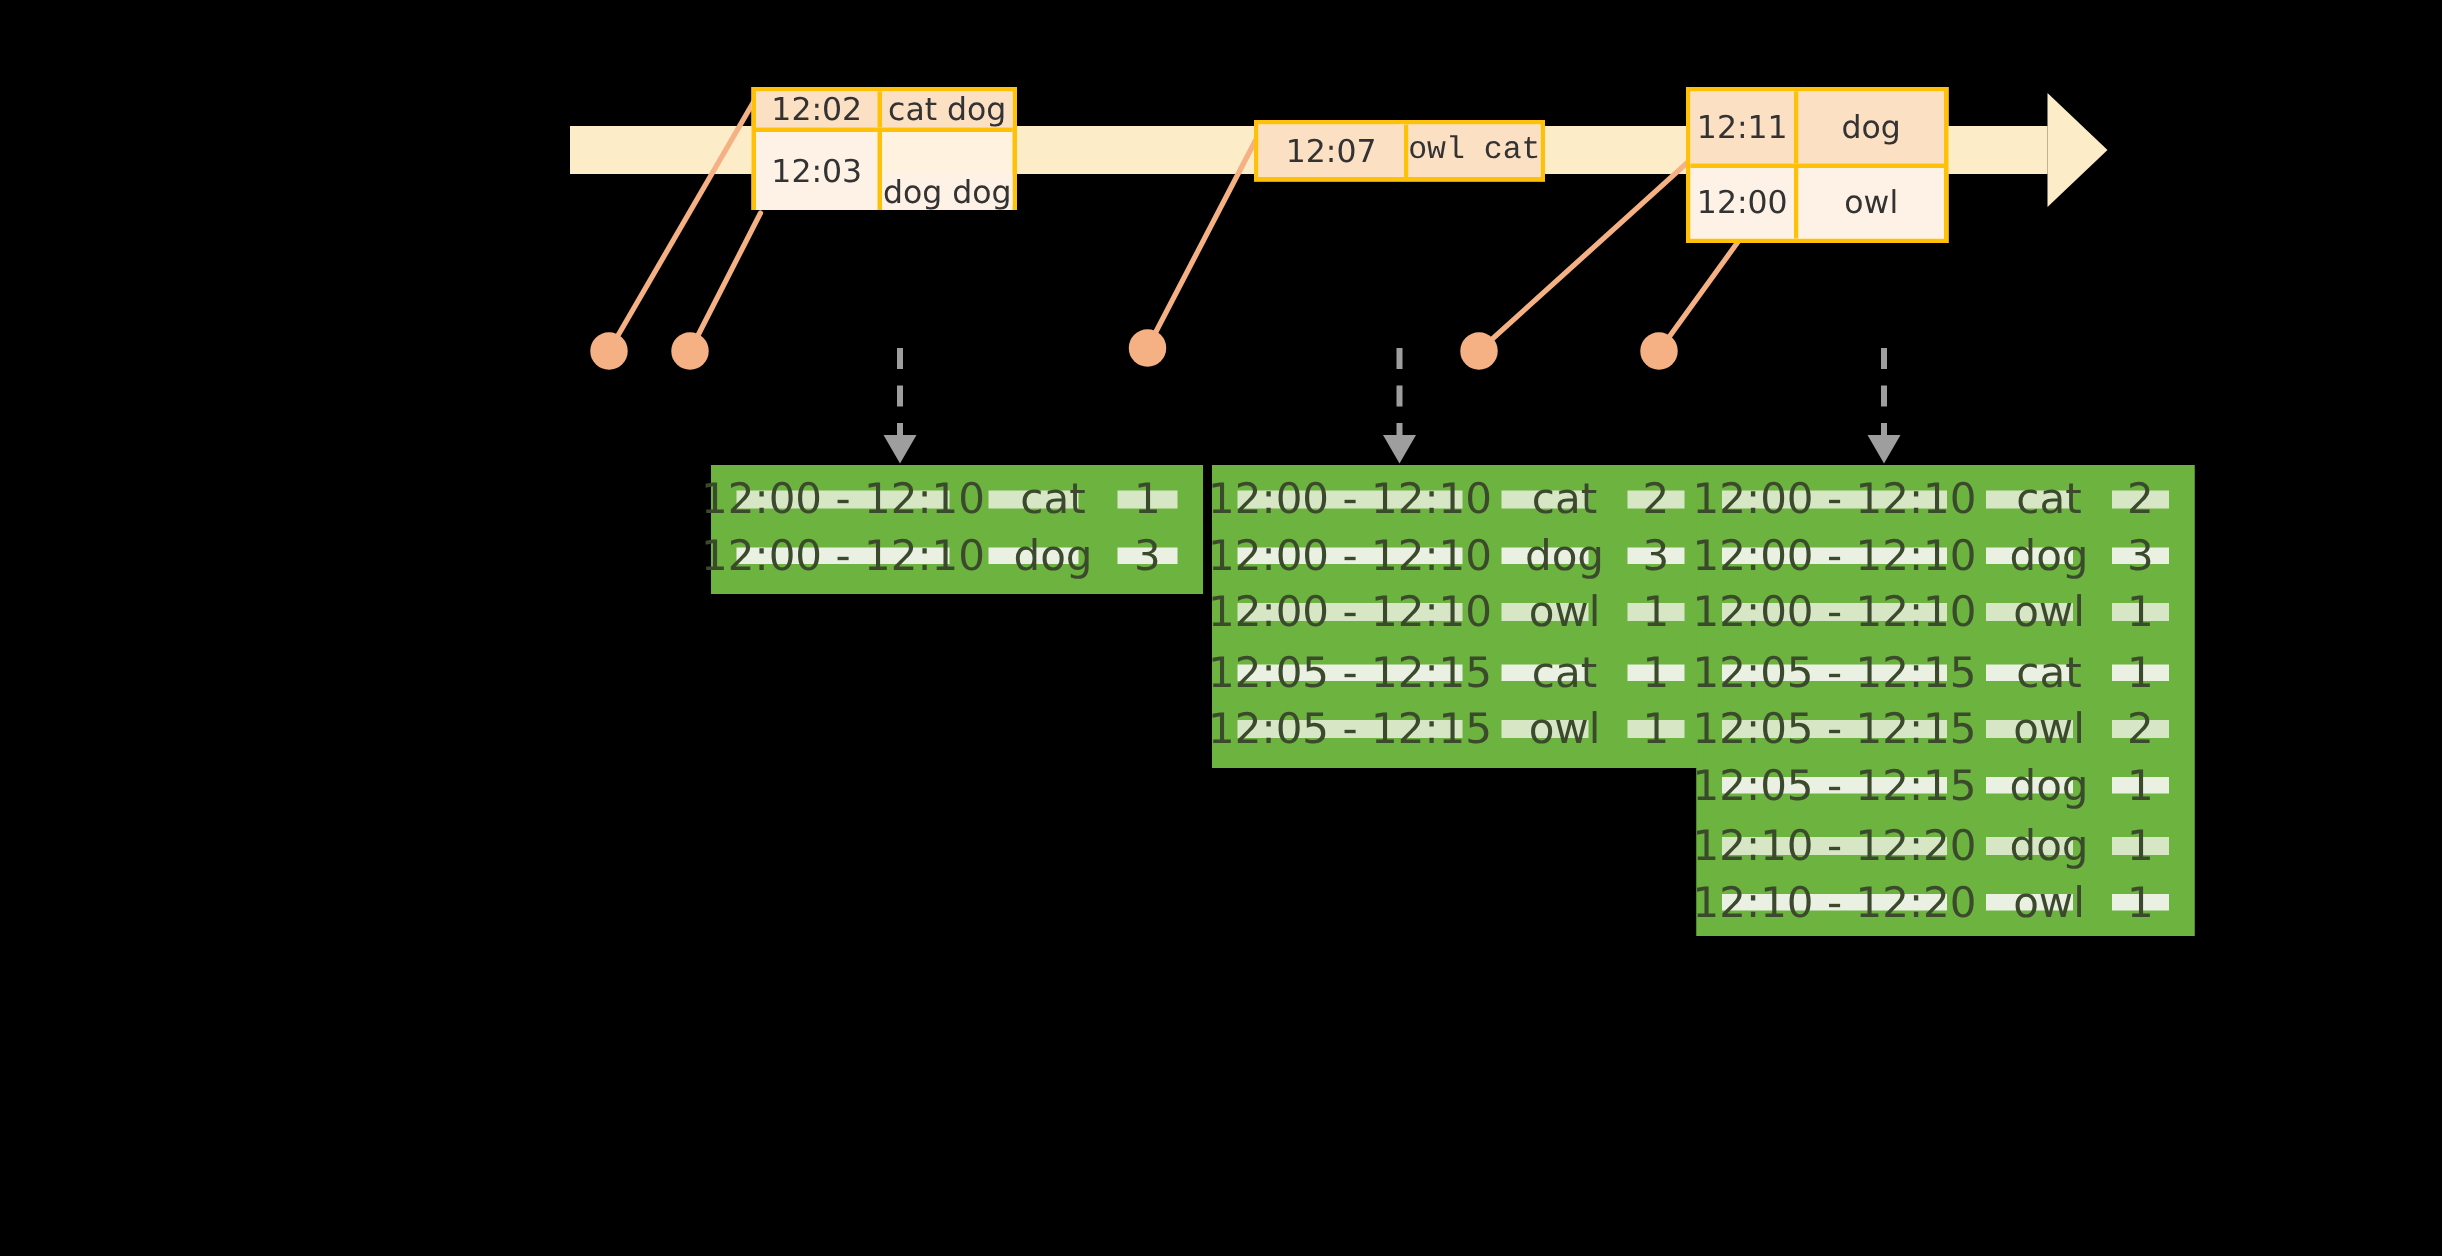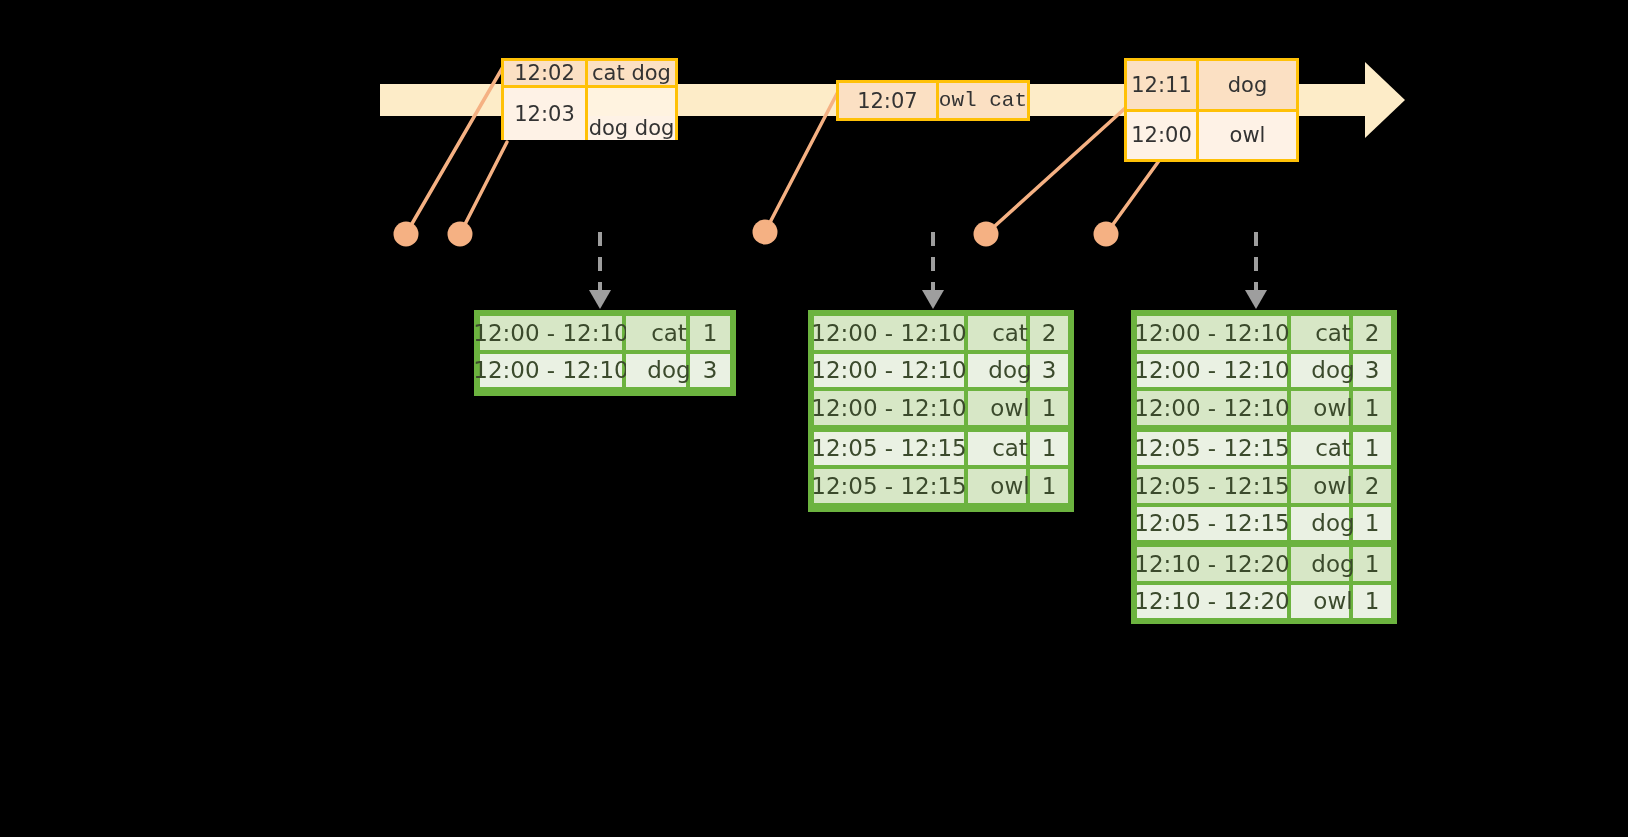--- a/index.html
+++ b/index.html
@@ -74,24 +74,24 @@
   .agg-row {
     display: flex;
     align-items: stretch;
     height: 37.5px;
   }
   .agg-cell {
     display: flex;
     align-items: center;
     justify-content: center;
     color: #3b4a2c;
-    font-size: 23px;
+    font-size: 28px;
     white-space: nowrap;
     box-sizing: border-box;
-    margin: 2px;
+    margin: 13px;
   }
   .agg-row.shade .agg-cell { background: #D7E7C6; }
   .agg-row.light .agg-cell { background: #EAF1E3; }
   .agg-row.group-end { margin-bottom: 3px; }
   .agg-cell.window { width: 163px; }
   .agg-cell.key    { width: 62px; padding-left: 26px; }
   .agg-cell.count  { width: 42px; }
 
   
   .t1 .agg-cell.window { width: 142px; }

